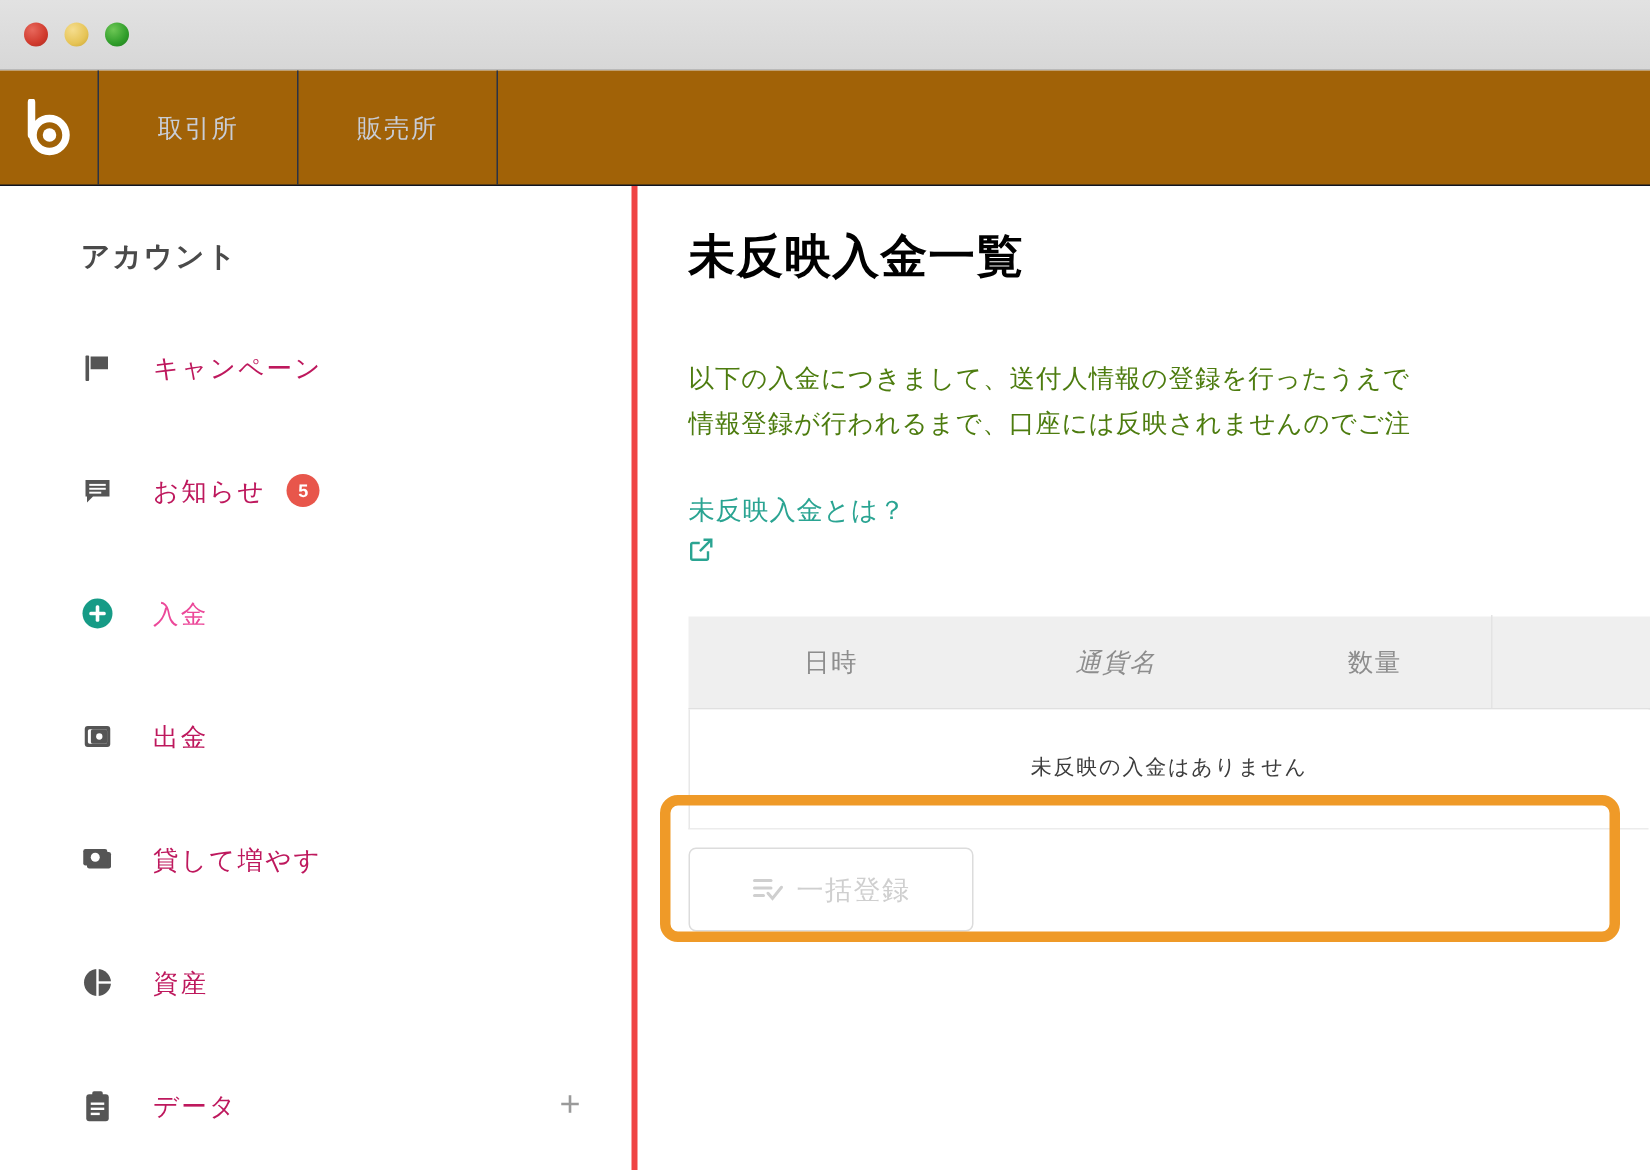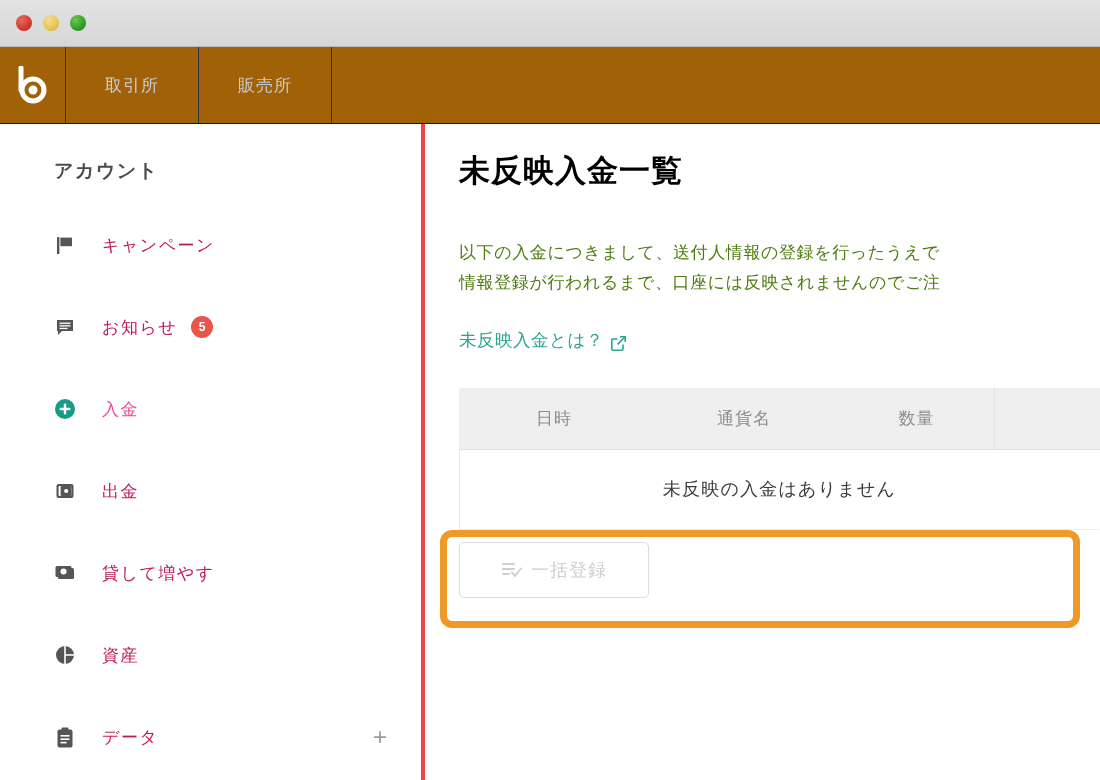--- a/index.html
+++ b/index.html
@@ -167,29 +167,30 @@
   }
   .desc {
     font-size: 17px;
     color: #4d7c0f;
     line-height: 1.75;
     letter-spacing: 0.6px;
     white-space: nowrap;
   }
   .doc-link {
     display: inline-flex;
-    align-items: flex-end;
+    align-items: flex-start;
     gap: 6px;
     margin-top: 30px;
     font-size: 17.5px;
     color: #2aa492;
     letter-spacing: 0.5px;
     text-decoration: none;
     cursor: pointer;
     white-space: nowrap;
+    flex-direction: column;
   }
   .doc-link svg { display: block; }
 
   
   .table-wrap {
     margin-top: 36px;
     width: 1000px;
   }
   .thead {
     background: #efefef;
@@ -199,34 +200,34 @@
     border-bottom: 1px solid #e0e0e0;
   }
   .th {
     font-size: 17px;
     color: #8d8d8d;
     letter-spacing: 1px;
     text-align: center;
     white-space: nowrap;
   }
   .th.c1 { width: 190px; }
-  .th.c2 { width: 190px; }
+  .th.c2 { width: 190px; font-style: italic; }
   .th.c3 { width: 155px; }
   .th.c4 { flex: 1; border-left: 1px solid #e3e3e3; height: 62px; display:flex; align-items:center; justify-content:center;}
 
   .empty-row {
     background: #ffffff;
     height: 80px;
     display: flex;
     align-items: center;
     justify-content: center;
     border-left: 1px solid #e8e8e8;
     border-bottom: 1px solid #ececec;
     width: 640px;
-    font-size: 18px;
+    font-size: 14px;
     color: #3c3c3c;
     letter-spacing: 1.2px;
   }
 
   
   .highlight {
     position: absolute;
     left: 15px;
     top: 406px;
     width: 640px;

